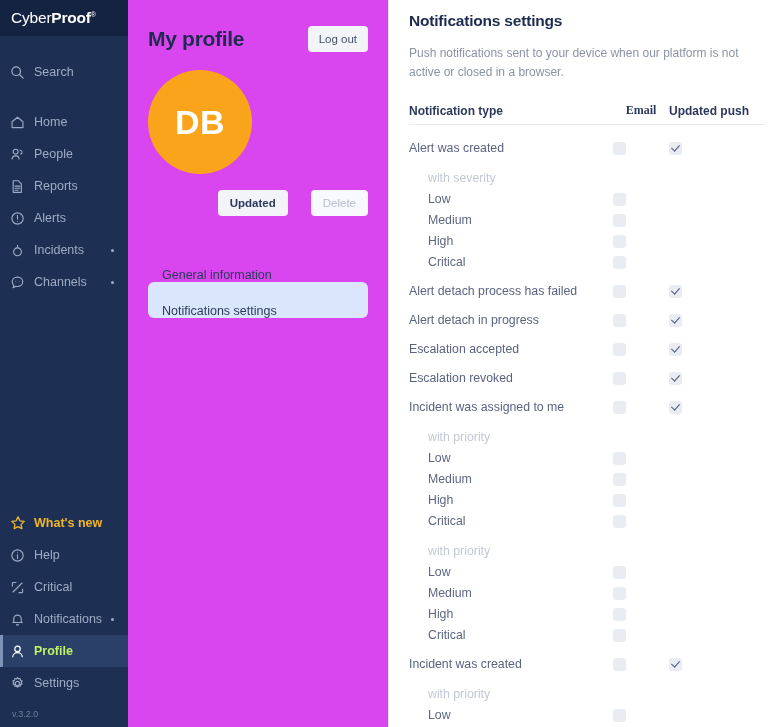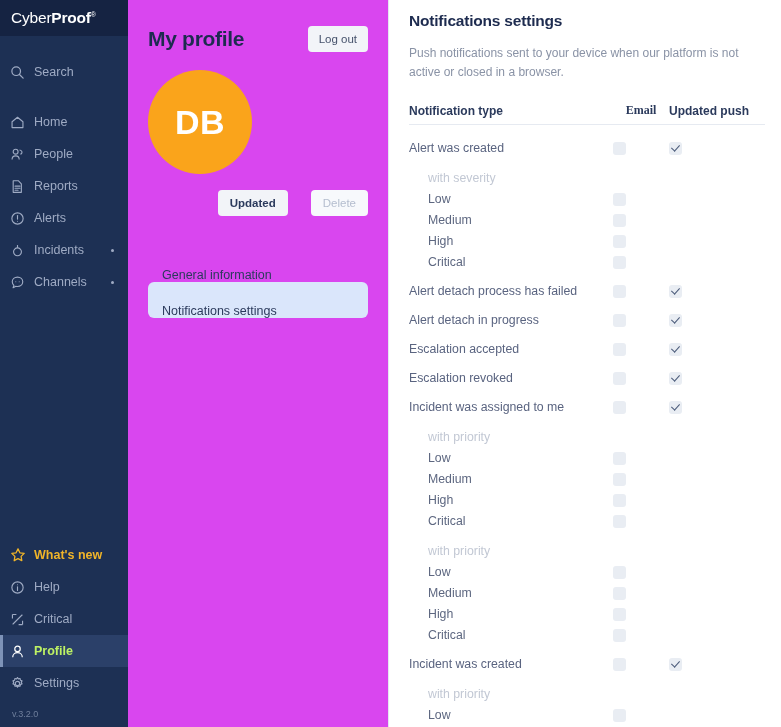--- a/index.html
+++ b/index.html
@@ -250,20 +250,31 @@
     </div>
     <div class="nav-item">
       <span class="ic">
         <svg width="15" height="15" viewBox="0 0 16 16" fill="none" stroke="#9fabc4" stroke-width="1.2" stroke-linejoin="round">
             <path d="M2.6 2.6h4.2M2.6 2.6v4.2M13.4 13.4H9.2M13.4 13.4V9.2"></path>
             <line x1="3.2" y1="12.8" x2="12.8" y2="3.2" stroke-linecap="round"></line>
           </svg>
       </span>
       <span class="lbl">Critical</span>
     </div>
+    <div class="nav-item">
+      <span class="ic">
+        <svg width="15" height="15" viewBox="0 0 16 16" fill="none" stroke="#9fabc4" stroke-width="1.2" stroke-linejoin="round">
+            <path d="M4 11.2V7.3a4 4 0 1 1 8 0v3.9z"></path>
+            <path d="M2.9 11.2h10.2" stroke-linecap="round"></path>
+            <path d="M6.7 13.1a1.4 1.4 0 0 0 2.6 0"></path>
+          </svg>
+      </span>
+      <span class="lbl">Notifications</span>
+      <span class="dot"></span>
+    </div>
     <div class="nav-item active">
       <span class="ic">
         <svg width="15" height="15" viewBox="0 0 16 16" fill="none" stroke="#ffffff" stroke-width="1.3">
             <circle cx="8" cy="5.2" r="2.9"></circle>
             <path d="M2.9 14c0-2.8 2.3-4.7 5.1-4.7s5.1 1.9 5.1 4.7"></path>
           </svg>
       </span>
       <span class="lbl">Profile</span>
     </div>
     <div class="nav-item">

